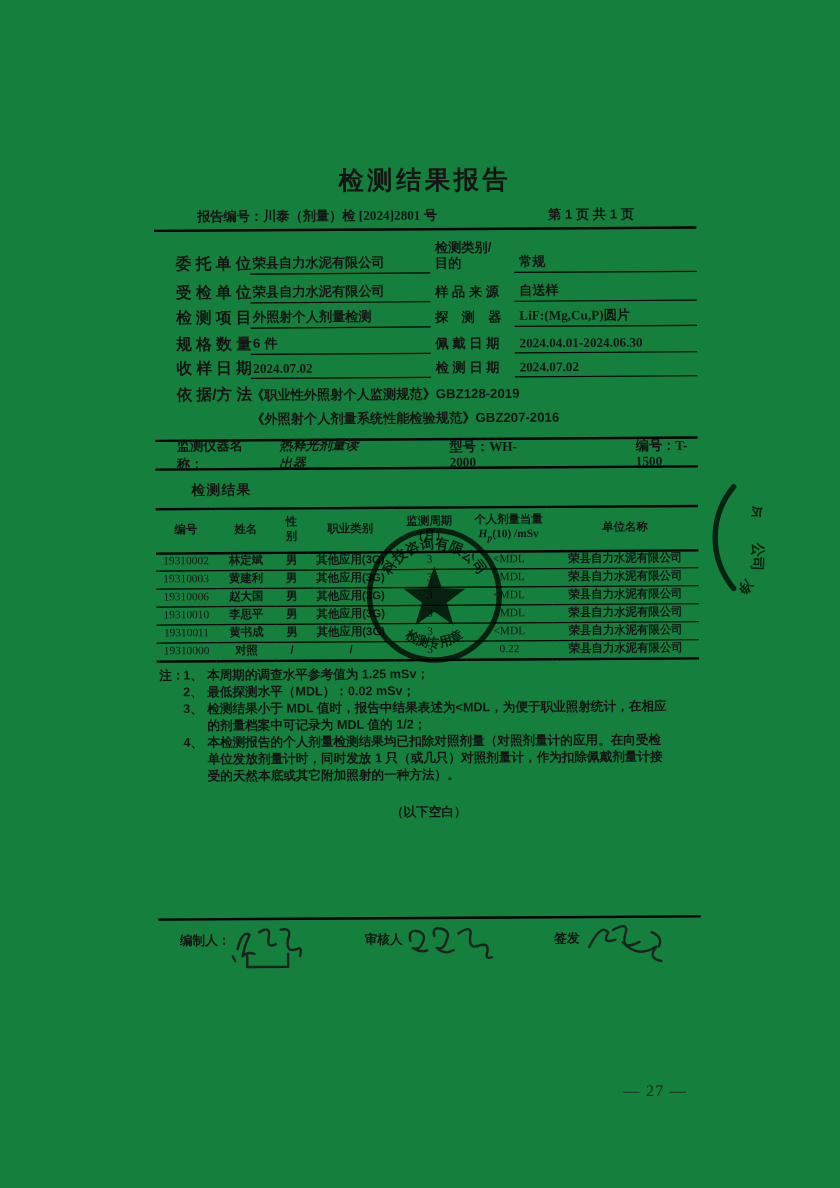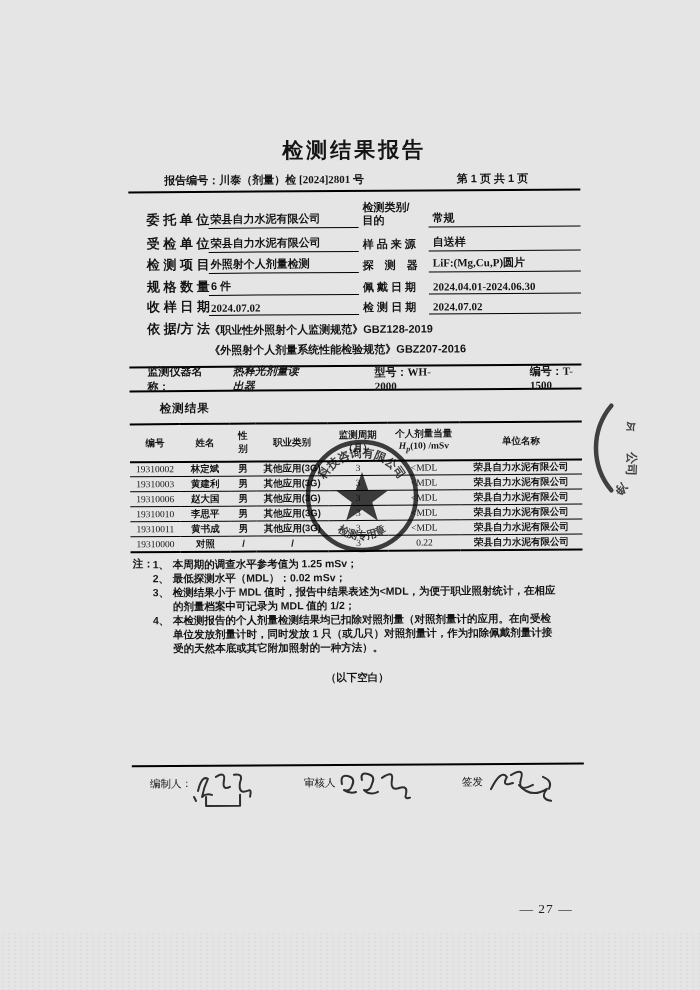--- a/index.html
+++ b/index.html
@@ -1,18 +1,18 @@
 <!DOCTYPE html>
 <html><head>
 <meta charset="utf-8">
 <style>
   html,body{margin:0;padding:0;}
   body{width:700px;height:990px;background:#ffffff;position:relative;overflow:hidden;
        font-family:"Liberation Sans",sans-serif;color:#141414;}
-  .page{position:absolute;inset:0;background:#e5e5e5;}
+  .page{position:absolute;inset:0;background:#15803d;}
   .noise{position:absolute;left:0;right:0;bottom:0;height:58px;
          background-image:radial-gradient(rgba(0,0,0,.05) 1px, transparent 1.2px);
          background-size:6px 4px;opacity:.6;pointer-events:none;}
   .doc{position:absolute;left:128px;top:136px;width:452px;transform:rotate(-0.35deg);transform-origin:50% 0;}
   .title{text-align:center;font-size:21px;font-weight:800;letter-spacing:3px;margin:0 0 8px 0;}
   .repnum-row{display:flex;justify-content:space-between;align-items:flex-end;
               font-size:11px;font-weight:700;padding:0 52px 3px 36px;}
   .thick{border-bottom:2.5px solid #000;}
   
   .irow{display:flex;align-items:flex-end;}
@@ -41,21 +41,21 @@
   
   .notes{position:relative;margin-top:4px;padding-left:22px;width:430px;box-sizing:border-box;}
   .notes-prefix{position:absolute;left:2px;top:0;font-size:10.5px;font-weight:700;}
   .note{display:flex;font-size:10.5px;font-weight:700;line-height:1.34;}
   .note .num{flex:none;width:20px;}
   .note .txt{flex:1;}
   .blank-note{text-align:center;font-size:10.5px;font-weight:700;margin-top:16px;}
   
   .sig-block{position:absolute;left:0;top:628px;width:452px;border-top:2.5px solid #000;}
   .sig-g{position:absolute;display:flex;align-items:flex-start;}
-  .sig-g .sl{font-size:10.5px;font-weight:400;padding-top:10px;white-space:nowrap;}
+  .sig-g .sl{font-size:10.5px;font-weight:700;padding-top:10px;white-space:nowrap;}
   .sig-g svg{margin-top:0;}
   .g1{left:18px;top:0;}.g2{left:172px;top:0;}.g3{left:330px;top:0;}
   .pagenum{position:absolute;left:498px;top:901px;width:96px;text-align:center;
            font-family:"Liberation Serif",serif;font-size:13.5px;color:#222;letter-spacing:1px;}
   
   .stamp{position:absolute;left:303px;top:436px;mix-blend-mode:multiply;opacity:.88;}
   .edge-stamp{position:absolute;left:588px;top:388px;mix-blend-mode:multiply;opacity:.85;}
 </style>
 </head>
 <body>

